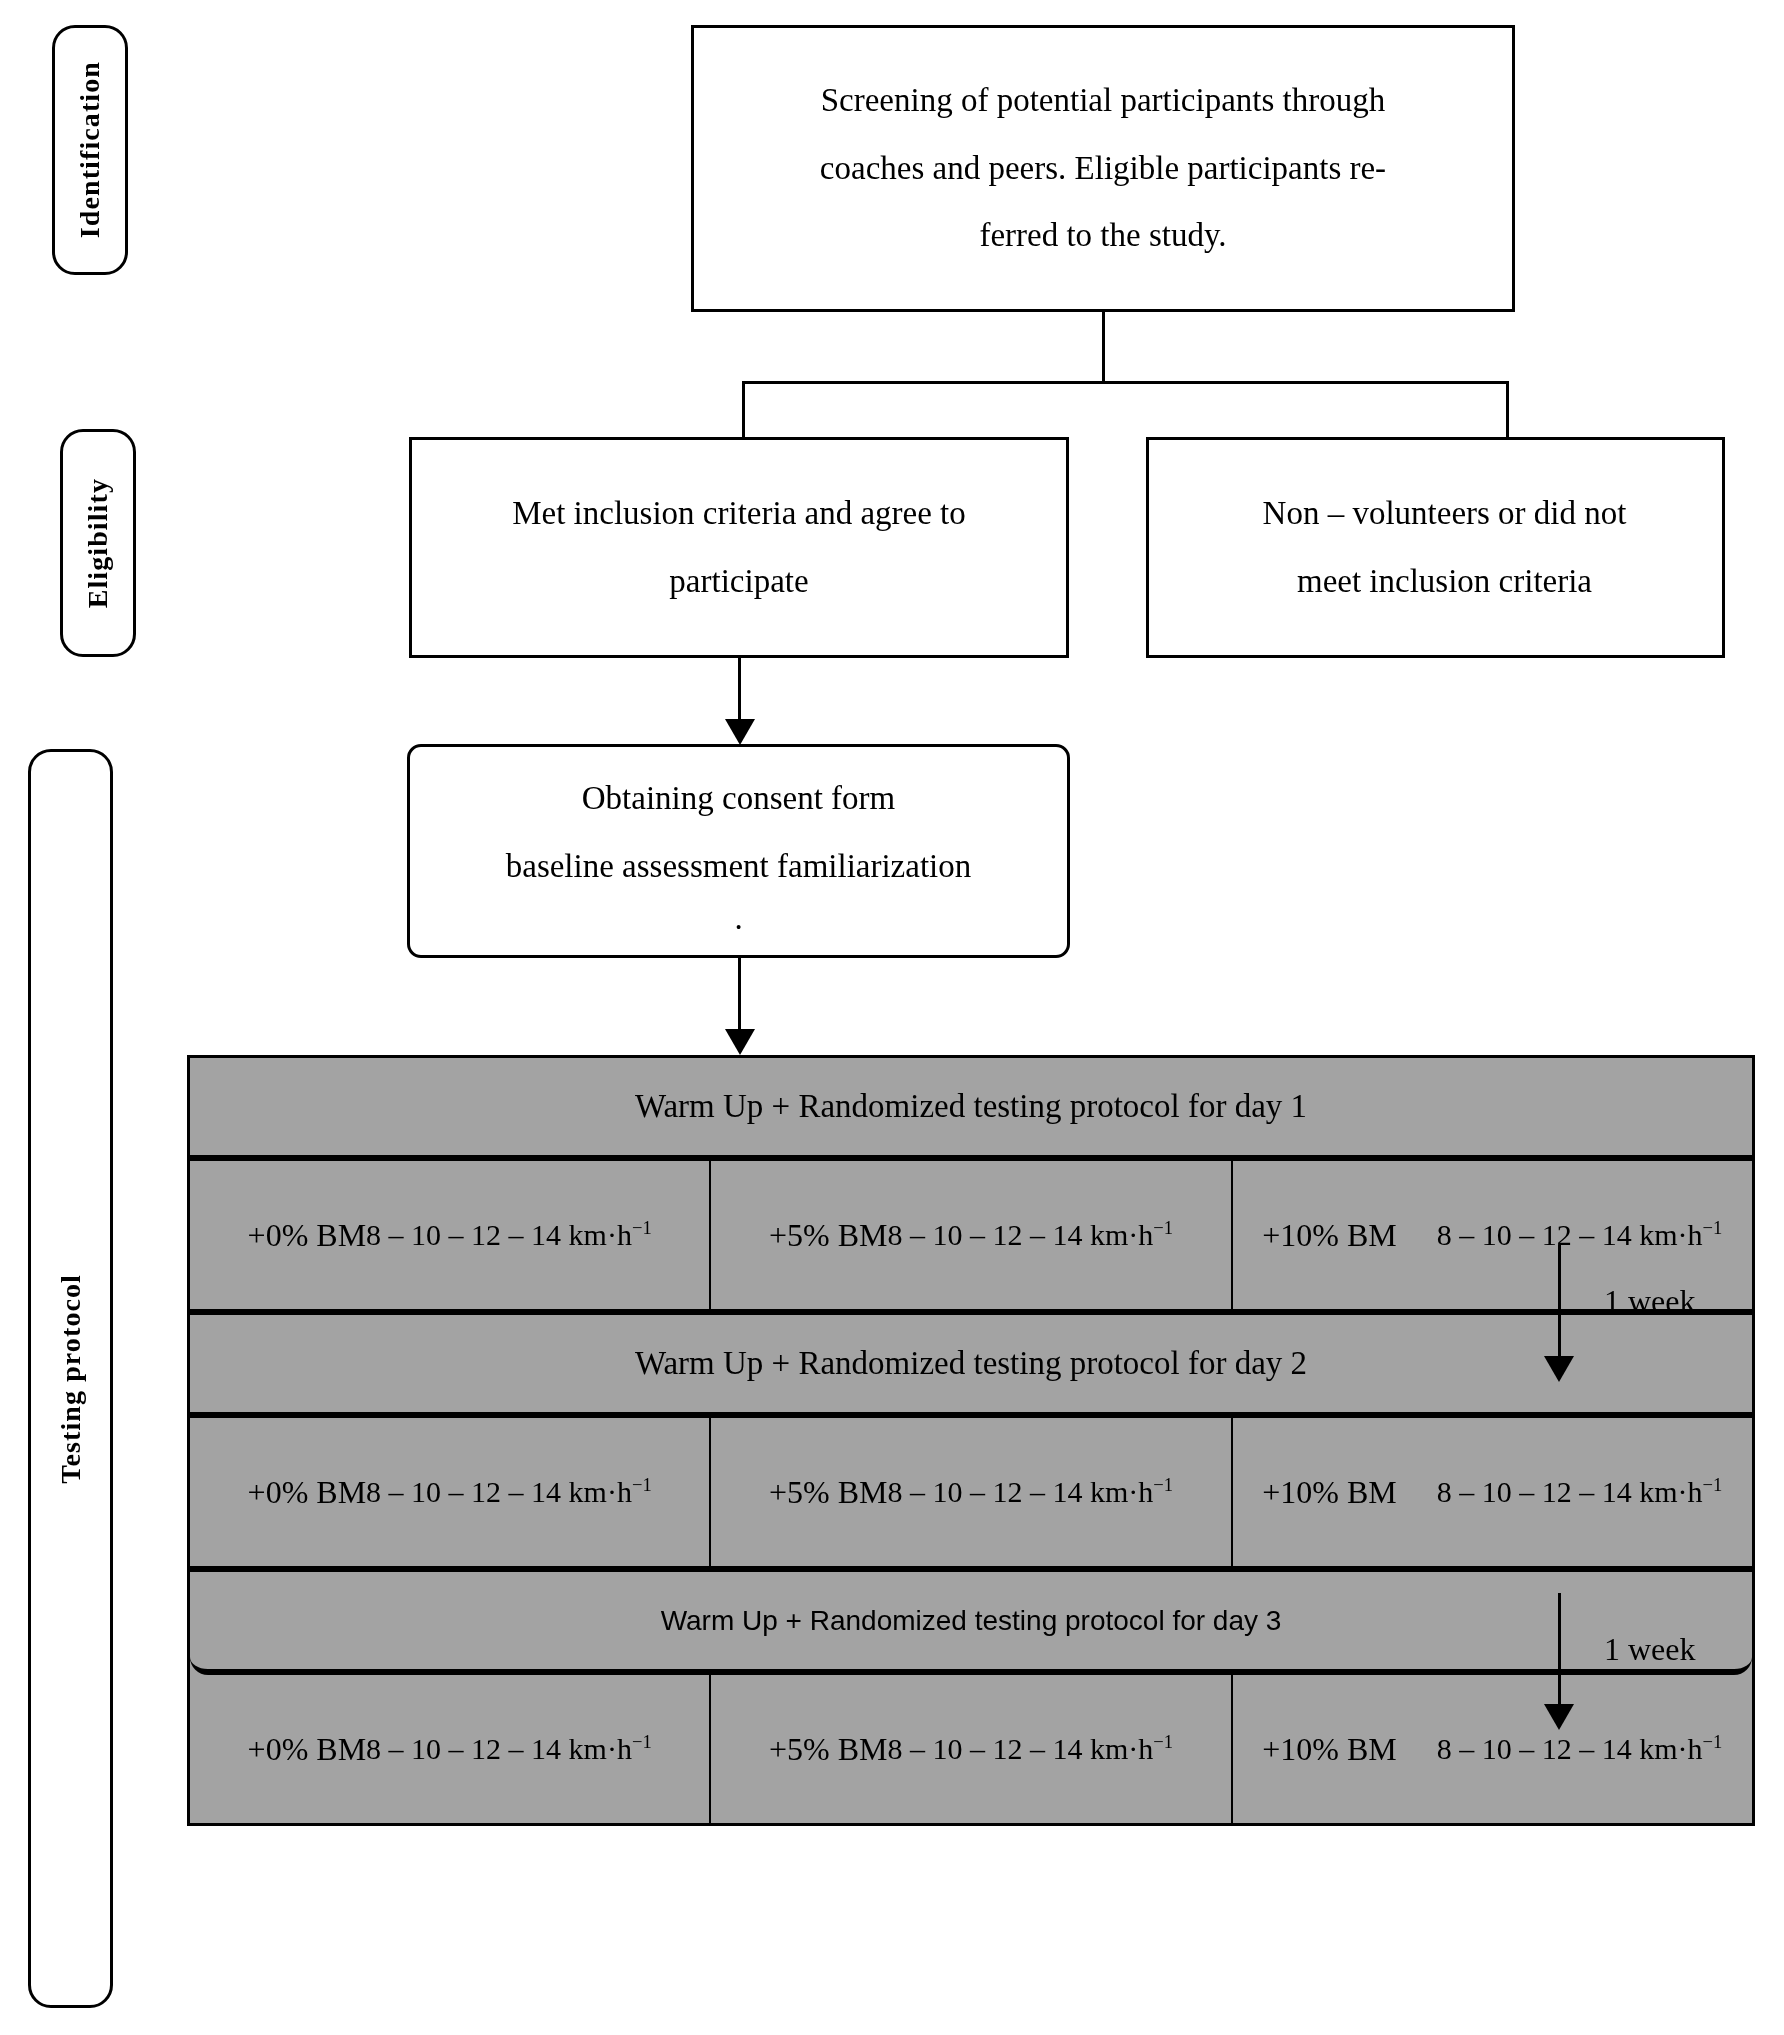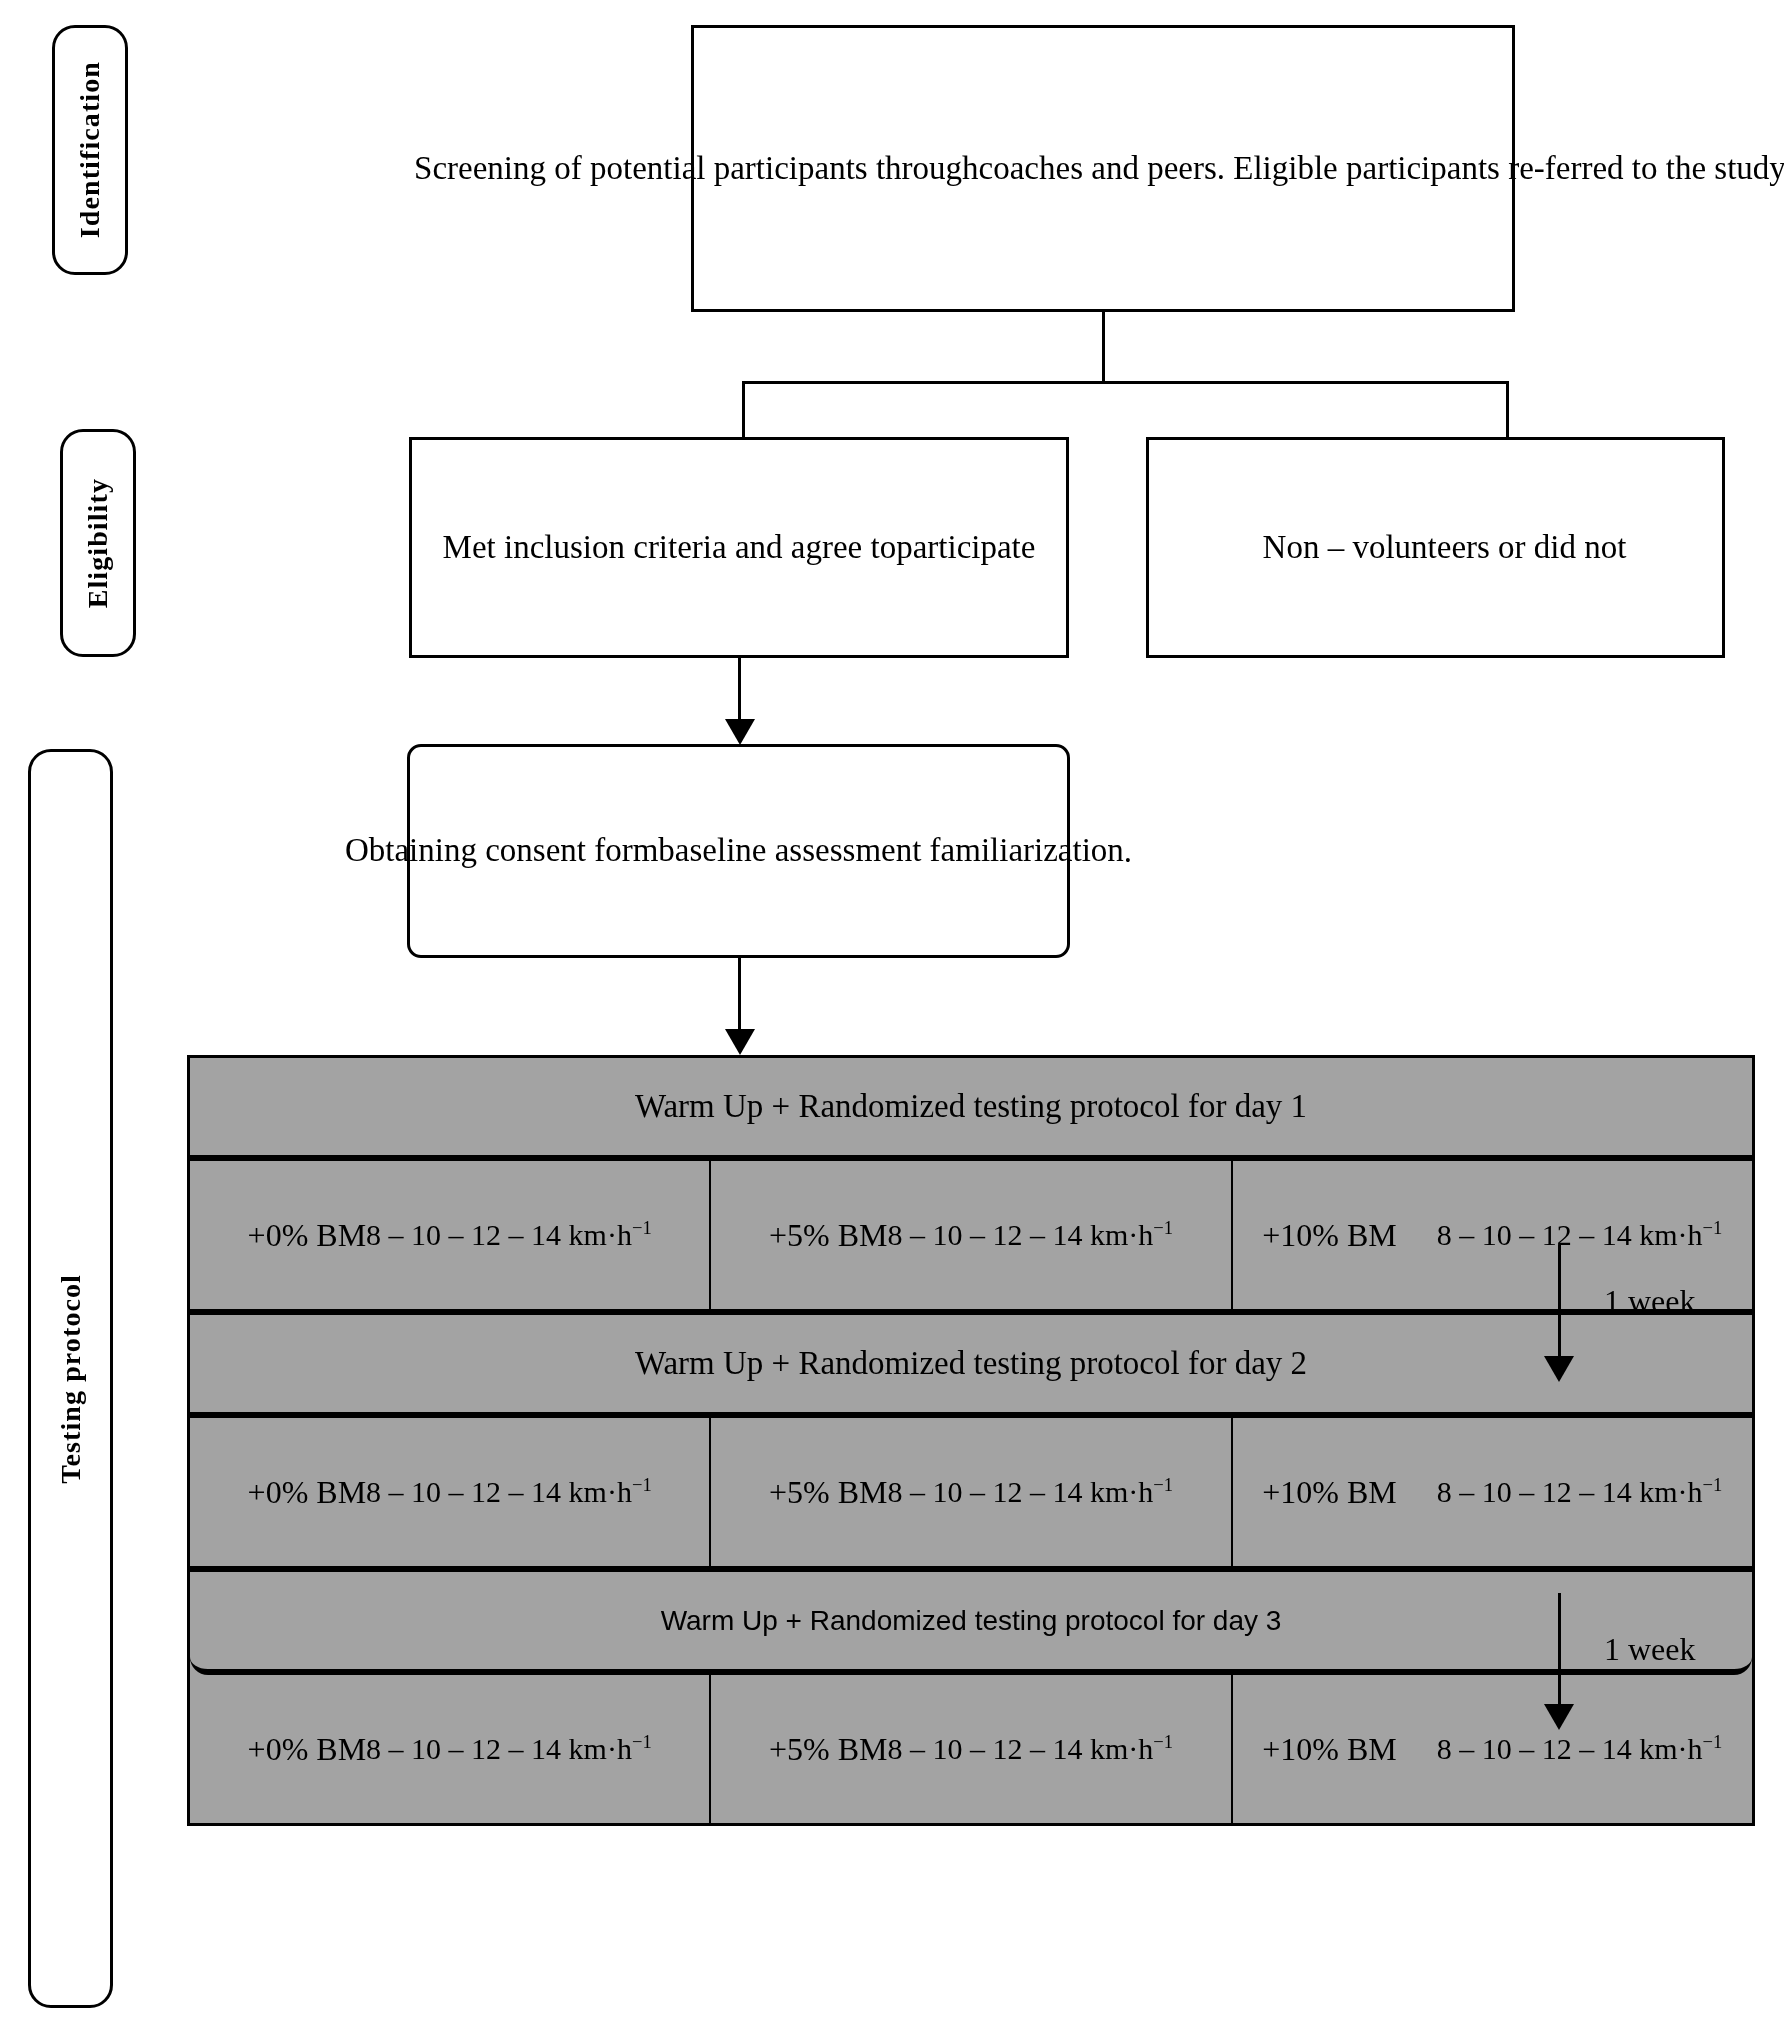--- a/index.html
+++ b/index.html
@@ -38,21 +38,21 @@
     line-height: 1;
   }
 
   
   .box {
     position: absolute;
     border: 3.3px solid #000;
     background: #fff;
     box-sizing: border-box;
     display: flex;
-    flex-direction: row;
+    flex-direction: column;
     align-items: center;
     justify-content: center;
     text-align: center;
     font-size: 33px;
     line-height: 2.05;
     padding: 0 22px;
   }
   .box .line { display: block; white-space: nowrap; }
   .box .dotline { font-size: 33px; line-height: 1.1; }
 
@@ -177,20 +177,21 @@
   <div class="vhead" style="left:732px; top:445px;"></div>
   <div class="vhead" style="left:1495px; top:445px;"></div>
 
   <div class="box" style="left:409px; top:437px; width:660px; height:221px;">
     <span class="line">Met inclusion criteria and agree to</span>
     <span class="line">participate</span>
   </div>
 
   <div class="box" style="left:1146px; top:437px; width:579px; height:221px;padding-left:40px;">
     <span class="line">Non – volunteers or did not</span>
+    <span class="line">meet inclusion criteria</span>
   </div>
 
   <div class="vline" style="left:738px; top:658px; height:64px;"></div>
   <div class="thead" style="left:725px; top:719px;"></div>
 
   <div class="box" style="left:407px; top:744px; width:663px; height:214px;border-radius:14px;">
     <span class="line">Obtaining consent form</span>
     <span class="line">baseline assessment familiarization</span>
     <span class="line dotline">.</span>
   </div>

